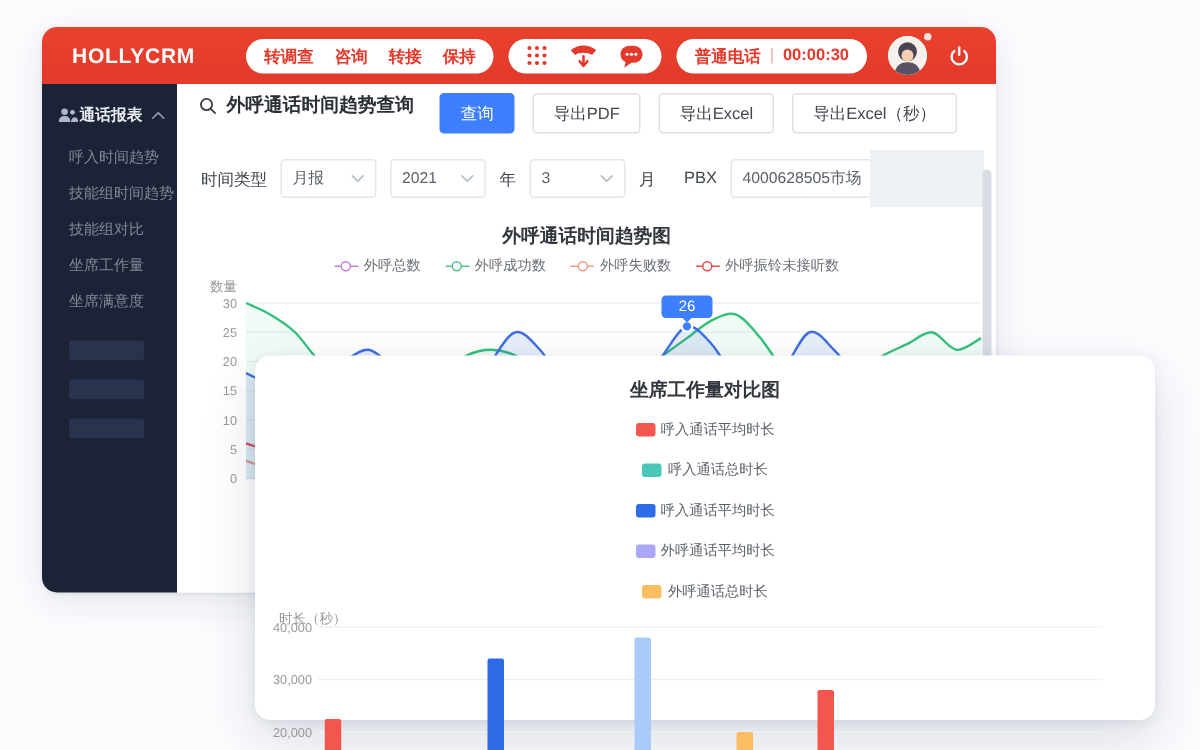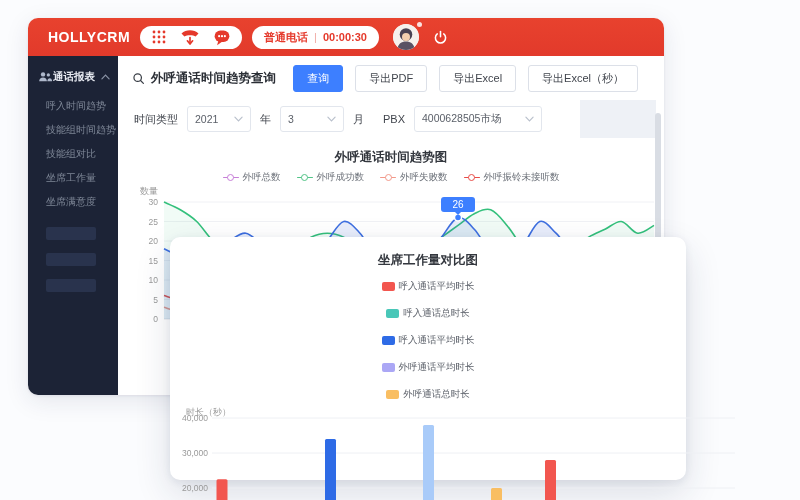--- a/index.html
+++ b/index.html
@@ -44,21 +44,21 @@
   .side-head .chev{margin-left:auto;}
   .side-item{
     height:24px;line-height:24px;padding-left:18px;font-size:10px;color:#7E8797;
     white-space:nowrap;overflow:hidden;cursor:pointer;
   }
   .side-item.active{background:#10192B;color:#FFFFFF;}
   .side-ph{width:50px;height:13px;border-radius:2px;background:#29334D;margin:13px 0 0 18px;}
 
   
   .content{position:absolute;left:90px;top:38px;right:0;bottom:0;background:#fff;border-radius:0 0 10px 0;padding-top:6px;overflow:hidden;}
-  .hdr-row{height:32px;display:flex;align-items:center;padding:0 26px 0 14px;}
+  .hdr-row{height:32px;display:flex;align-items:flex-start;padding:0 26px 0 14px;}
   .hdr-title{display:flex;align-items:center;gap:6px;font-size:12.5px;font-weight:bold;color:#2B2F36;white-space:nowrap;}
   .hdr-btns{margin-left:auto;display:flex;gap:12px;}
   .btn{height:25px;display:flex;align-items:center;padding:0 13px;border-radius:3px;font-size:11px;cursor:pointer;white-space:nowrap;}
   .btn.primary{background:#3D7FFF;color:#fff;border:1px solid #3D7FFF;}
   .btn.ghost{background:#fff;color:#41454D;border:1px solid #DCE0E8;}
 
   .form-row{position:relative;height:38px;margin-top:6px;display:flex;align-items:center;padding-left:16px;gap:9px;}
   .f-label{font-size:11px;color:#41454D;white-space:nowrap;}
   .select{height:26px;border:1px solid #E2E6ED;border-radius:3px;background:#fff;display:flex;align-items:center;padding:0 7px;font-size:10.5px;color:#5A5F68;cursor:pointer;box-sizing:border-box;}
   .select .sv{white-space:nowrap;overflow:hidden;}
@@ -78,38 +78,44 @@
   #lineChart{display:block;margin-top:2px;}
   .tooltip{
     position:absolute;left:323px;top:141px;width:34px;height:15px;border-radius:3px;
     background:#3D7FFF;color:#fff;font-size:10px;line-height:15px;text-align:center;z-index:3;
   }
   .tooltip:after{content:"";position:absolute;left:13px;bottom:-3px;border-left:4px solid transparent;border-right:4px solid transparent;border-top:4px solid #3D7FFF;}
   .scroll-thumb{position:absolute;right:3px;top:57px;width:6px;height:160px;border-radius:3px;background:#D9DDE4;}
 
   
   .card{
-    position:absolute;left:170px;top:237px;width:516px;height:243px;z-index:10;
+    position:absolute;left:170px;top:237px;width:600px;height:243px;z-index:10;
     background:#fff;border-radius:10px;
     box-shadow:0 14px 36px rgba(30,40,80,.14), 0 2px 8px rgba(30,40,80,.08);
   }
   .card-title{margin-top:15px;text-align:center;font-size:12.5px;font-weight:bold;color:#33373E;}
   .bar-legend{margin-top:11px;display:flex;justify-content:center;align-items:center;gap:14px;flex-direction:column;}
   .bl-item{display:flex;align-items:center;gap:4px;font-size:9.5px;color:#5A5F68;cursor:pointer;white-space:nowrap;}
   .bl-sq{width:13px;height:9px;border-radius:2px;}
   #barChart{display:block;margin:6px 0 0 12px;}
 </style>
 </head>
 <body>
 
 <div class="window">
 
   <div class="topbar">
     <div class="logo">HOLLYCRM</div>
 
+    <div class="pill controls" id="call-controls">
+        <span class="ctl-btn">转调查</span>
+        <span class="ctl-btn">咨询</span>
+        <span class="ctl-btn">转接</span>
+        <span class="ctl-btn">保持</span>
+      </div>
 
     <div class="pill icons">
       <svg class="ic" width="16" height="16" viewBox="0 0 16 16">
         <g fill="#E5392B">
           <circle cx="3" cy="3" r="1.4"></circle>
             <circle cx="8" cy="3" r="1.4"></circle>
             <circle cx="13" cy="3" r="1.4"></circle>
           <circle cx="3" cy="8" r="1.4"></circle>
             <circle cx="8" cy="8" r="1.4"></circle>
             <circle cx="13" cy="8" r="1.4"></circle>
@@ -196,20 +202,26 @@
       <div class="hdr-btns">
         <div class="btn primary">查询</div>
         <div class="btn ghost">导出PDF</div>
         <div class="btn ghost">导出Excel</div>
         <div class="btn ghost">导出Excel（秒）</div>
       </div>
     </div>
 
     <div class="form-row">
       <span class="f-label">时间类型</span>
+      <div class="select sel-type">
+        <span class="sv">月报</span>
+        <svg class="chev" width="9" height="6" viewBox="0 0 10 6">
+            <path d="M1 1 L5 5 L9 1" fill="none" stroke="#B9C0CC" stroke-width="1.3" stroke-linecap="round"></path>
+          </svg>
+      </div>
       <div class="select sel-year">
         <span class="sv">2021</span>
         <svg class="chev" width="9" height="6" viewBox="0 0 10 6">
             <path d="M1 1 L5 5 L9 1" fill="none" stroke="#B9C0CC" stroke-width="1.3" stroke-linecap="round"></path>
           </svg>
       </div>
       <span class="f-label">年</span>
       <div class="select sel-month">
         <span class="sv">3</span>
         <svg class="chev" width="9" height="6" viewBox="0 0 10 6">

